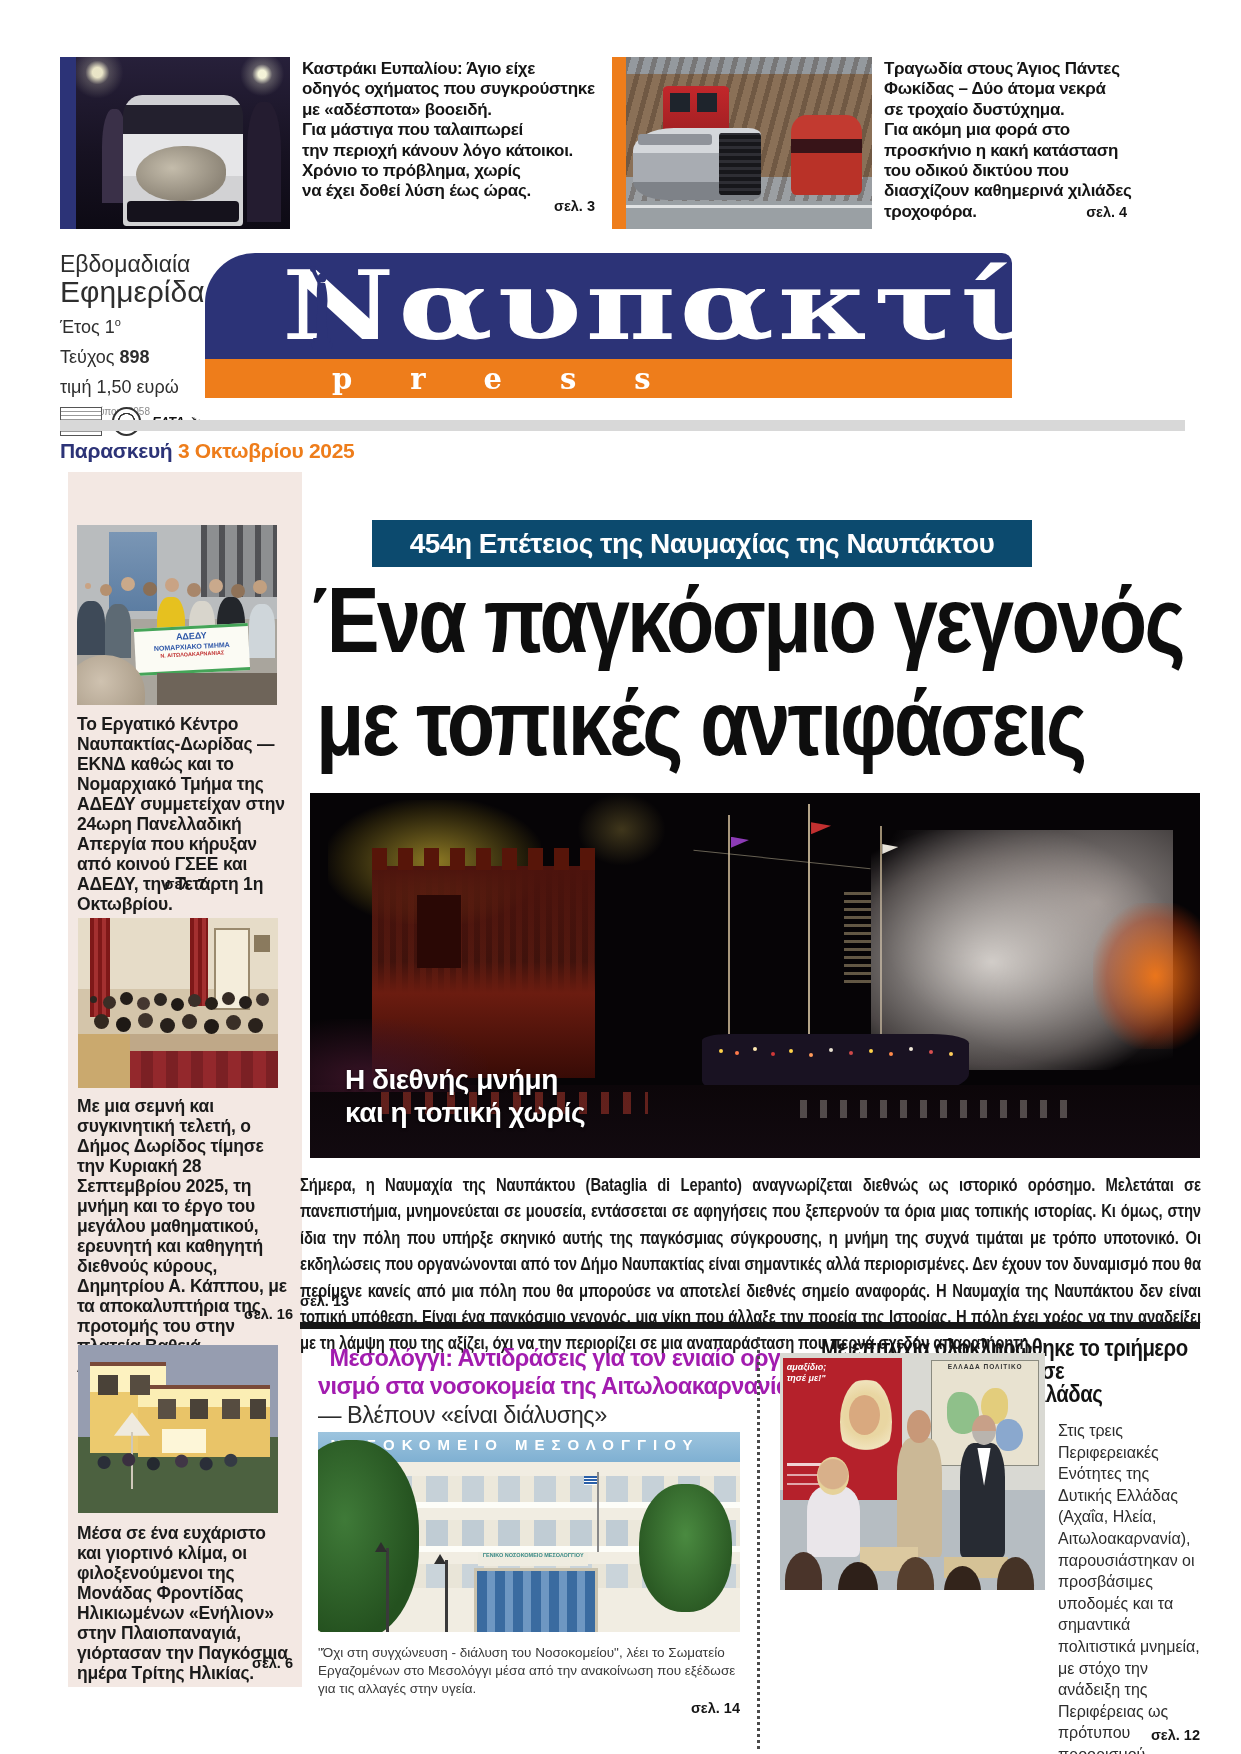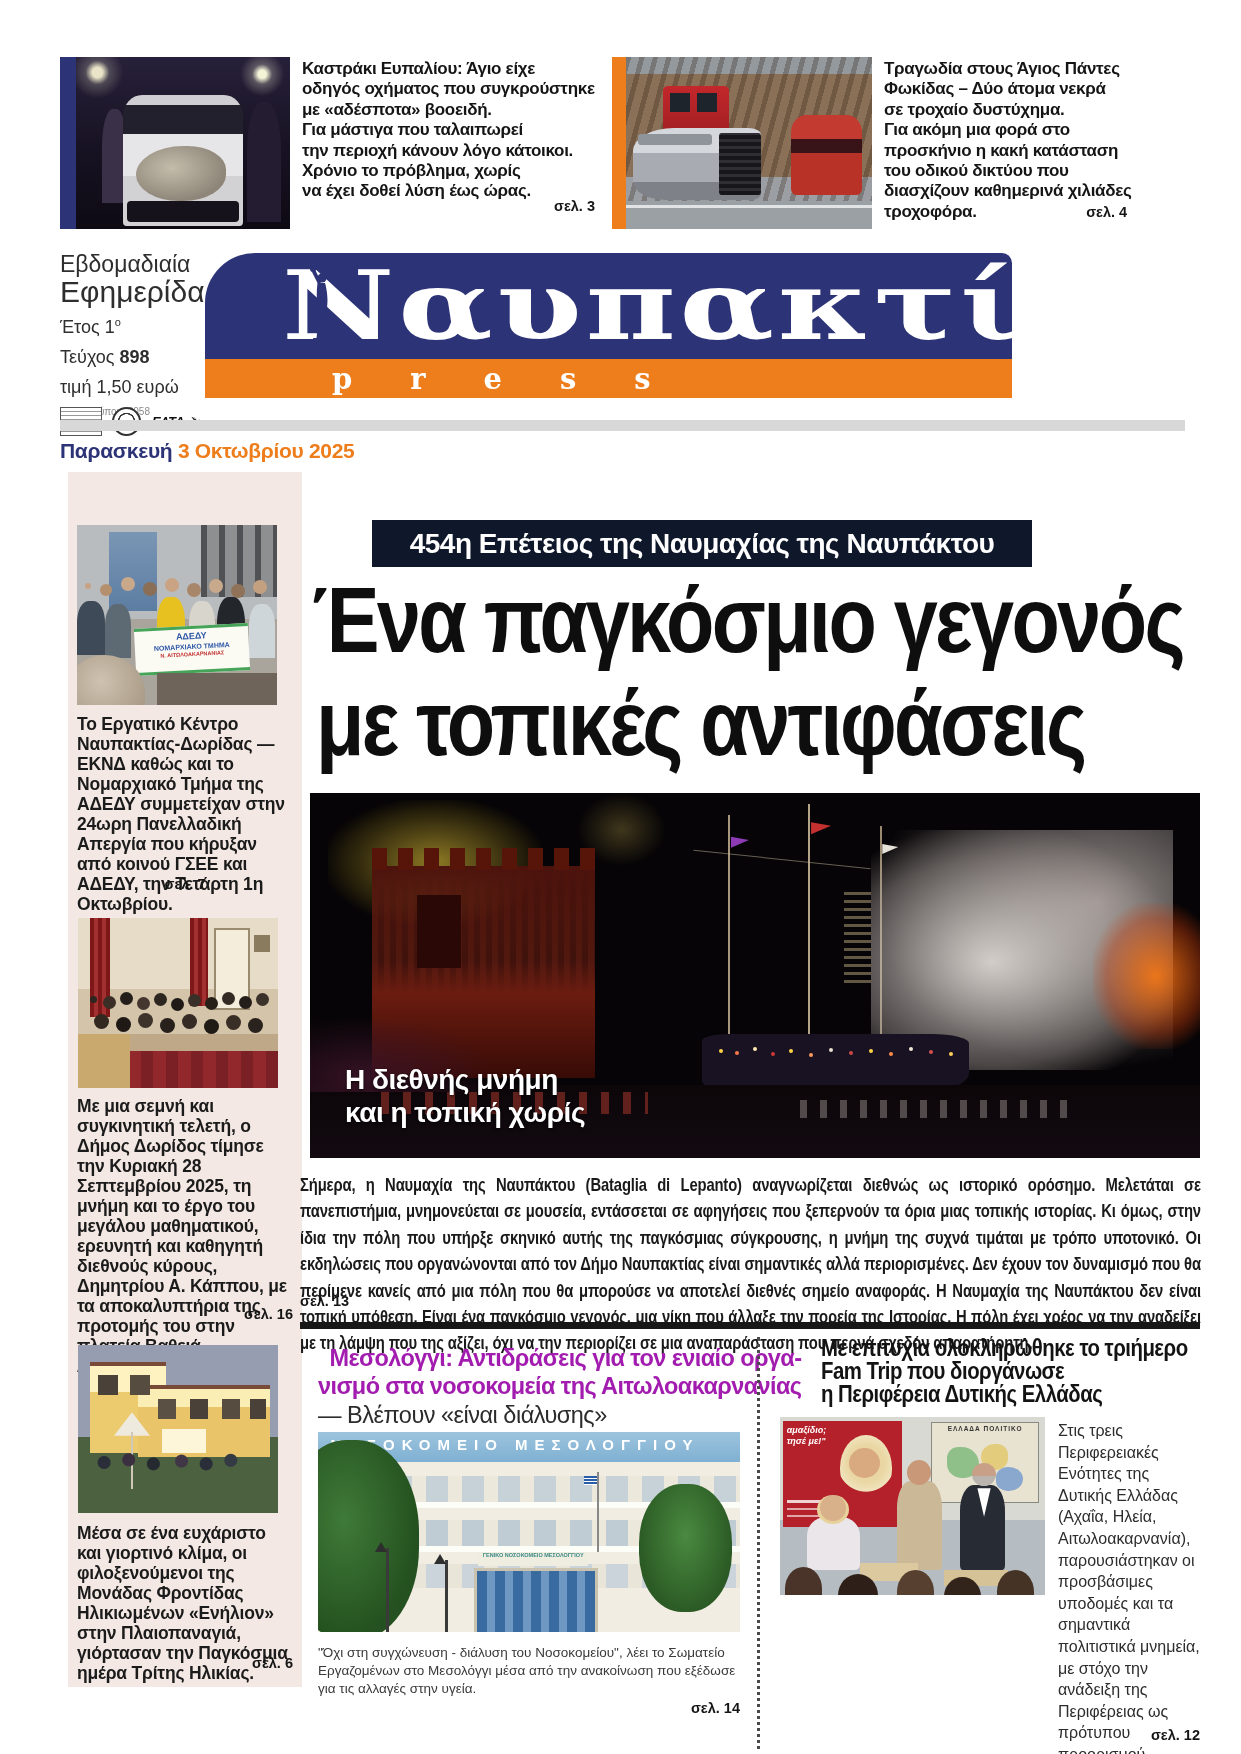--- a/index.html
+++ b/index.html
@@ -6,21 +6,21 @@
   #page{position:relative;width:1241px;height:1754px;background:#fff;overflow:hidden;
         font-family:"Liberation Sans",sans-serif;}
   .abs{position:absolute;}
   .photo{position:absolute;overflow:hidden;background:#222;}
   .photo *{position:absolute;}
   .nw{white-space:nowrap;}
   .teaser-text{font-weight:bold;font-size:17px;line-height:20.4px;letter-spacing:-0.3px;color:#151515;}
   .pageref{font-weight:bold;font-size:14.5px;color:#151515;}
   .side-text{font-weight:bold;font-size:17.5px;line-height:20px;letter-spacing:-0.2px;color:#1b1b1b;}
   .mast-info{color:#2e2e2e;}
-  .kicker{background:#0f172a;color:#fff;font-weight:bold;font-size:28px;text-align:center;line-height:47px;letter-spacing:-0.5px;}
+  .kicker{background:#0c4a6e;color:#fff;font-weight:bold;font-size:28px;text-align:center;line-height:47px;letter-spacing:-0.5px;}
   .bighead{font-weight:bold;font-size:92px;line-height:100px;letter-spacing:-3px;color:#0e0e0e;
            transform:scaleX(0.86);transform-origin:left top;white-space:nowrap;}
   .lead-body{font-weight:bold;font-size:19px;line-height:26.4px;letter-spacing:-0.2px;color:#1a1a1a;
              text-align:justify;transform:scaleX(0.78);transform-origin:left top;}
   .bl-head{font-weight:bold;font-size:23.5px;line-height:27.5px;letter-spacing:-0.6px;color:#a21caf;white-space:nowrap;text-align:right;}
   .bl-sub{font-weight:normal;font-size:23.5px;letter-spacing:-0.5px;color:#2c2c2c;white-space:nowrap;}
   .bl-caption{font-size:13.5px;line-height:18px;color:#3a3a3a;}
   .br-head{font-weight:bold;font-size:24px;line-height:22.8px;letter-spacing:-0.6px;color:#131313;
            transform:scaleX(0.85);transform-origin:left top;white-space:nowrap;}
   .br-body{font-size:16px;line-height:21.6px;color:#2d2d2d;}
@@ -272,21 +272,21 @@
   <div class="abs pageref" style="left:318px;top:1700px;width:422px;text-align:right;">σελ. 14</div>
 
   <div class="abs dotcol" style="left:757px;top:1337px;height:412px;width:0;"></div>
 
   <div class="abs" style="left:780px;top:1337px;margin-left:41px;">
     <div class="br-head">Με επιτυχία ολοκληρώθηκε το τριήμερο</div>
     <div class="br-head">Fam Trip που διοργάνωσε</div>
     <div class="br-head">η Περιφέρεια Δυτικής Ελλάδας</div>
   </div>
 
-  <div class="photo" style="left:780px;top:1417px;width:265px;height:178px;
+  <div class="photo" style="left:780px;top:1353px;width:265px;height:237px;
               background:linear-gradient(180deg,#d9d9d3 0 58%,#b6bdc2 58%);">
     <div style="left:1%;top:2%;width:45%;height:60%;background:#b5212b;overflow:hidden;">
       <div style="position:static;color:#fff;font-style:italic;font-weight:bold;font-size:9px;line-height:11px;margin:4px 0 0 4px;">αμαξίδιο;</div>
       <div style="position:static;color:#fff;font-style:italic;font-weight:bold;font-size:9px;line-height:11px;margin-left:4px;">τησέ με!"</div>
       <div style="left:48%;top:14%;width:44%;height:62%;background:radial-gradient(circle at 50% 42%,#e9d6a2 0 38%,#f0e3bc 60%,transparent 62%);border-radius:50%;position:absolute;"></div>
       <div style="left:56%;top:26%;width:26%;height:28%;background:#d9a97f;border-radius:50%;position:absolute;"></div>
       <div style="left:4%;top:74%;width:40%;height:3px;background:rgba(255,255,255,.8);position:absolute;"></div>
       <div style="left:4%;top:82%;width:34%;height:2px;background:rgba(255,255,255,.6);position:absolute;"></div>
       <div style="left:4%;top:88%;width:30%;height:2px;background:rgba(255,255,255,.6);position:absolute;"></div>
     </div>

